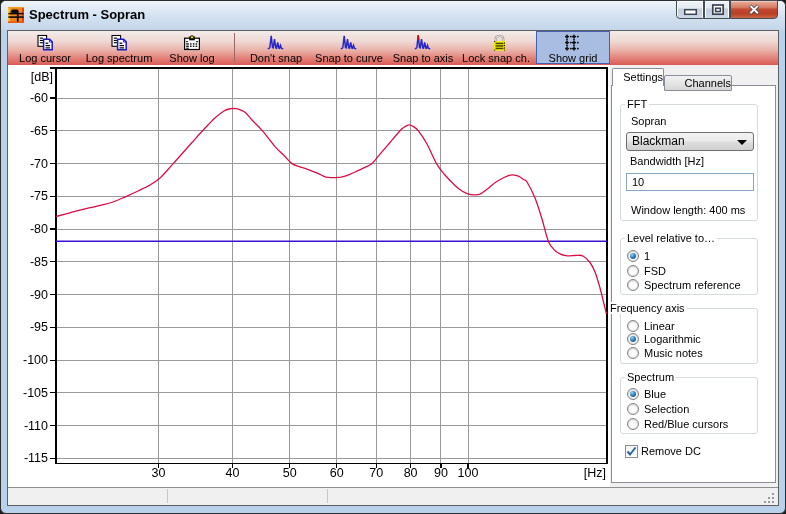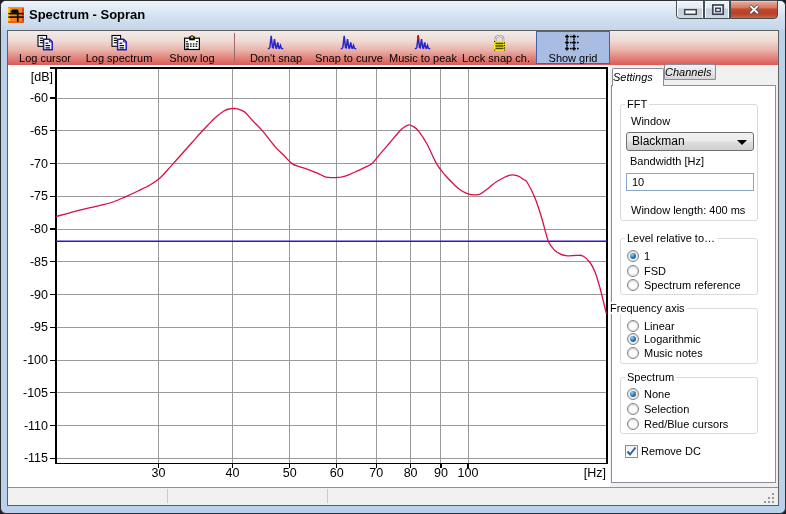--- a/index.html
+++ b/index.html
@@ -23,23 +23,23 @@
   background:linear-gradient(180deg,#f3ecea 0%,#efd9d4 30%,#eab5ac 55%,#e28179 80%,#db5a55 100%); }
 .tbtxt { position:absolute; top:52px; height:12px; line-height:12px; font-size:11px; color:#000; text-align:left; transform:translateX(-50%); white-space:nowrap; }
 .tbicon { position:absolute; top:34px; width:18px; height:17px; transform:translateX(-50%); }
 #sep1 { position:absolute; left:234px; top:33px; width:1px; height:29px; background:#9c6a66; }
 #showgrid { position:absolute; left:536px; top:31px; width:74px; height:33px; background:#a9bde2; border:1px solid #4361ae; }
 
 #chart { position:absolute; left:8px; top:65px; width:602px; height:422px; background:#fff; }
 
 #panel { position:absolute; left:610px; top:65px; width:168px; height:422px; background:#f0f0f0; }
 #tabpage { position:absolute; left:611px; top:85px; width:165px; height:398px; background:#fff; border:1px solid #8b8e99; }
-.tab { position:absolute; font-size:11px; color:#000; text-align:left;font-style:italic; }
+.tab { position:absolute; font-size:11px; color:#000; text-align:right; }
 #tab1 { left:612px; top:68px; width:52px; height:18px; background:#fff; border:1px solid #8b8e99; border-bottom:none; border-radius:2px 2px 0 0; line-height:17px; z-index:3; }
-#tab2 { left:664px; top:64px; width:52px; height:16px; background:linear-gradient(180deg,#f2f2f2,#e0e0e0 70%,#d5d5d5); border:1px solid #8b8e99; border-radius:2px 2px 0 0; line-height:15px; z-index:2; }
+#tab2 { left:664px; top:75px; width:68px; height:16px; background:linear-gradient(180deg,#f2f2f2,#e0e0e0 70%,#d5d5d5); border:1px solid #8b8e99; border-radius:2px 2px 0 0; line-height:15px; z-index:2; }
 .gbox { position:absolute; border:1px solid #d7dbe0; border-radius:3px; }
 .glabel { position:absolute; font-size:11px; height:12px; line-height:12px; background:#fff; padding:0 2px; color:#000; }
 .lbl { position:absolute; font-size:11px; color:#000; white-space:nowrap; }
 .radio { position:absolute; width:12px; height:12px; border-radius:50%; border:1px solid #848484; background:radial-gradient(circle at 50% 40%, #fdfdfd 45%, #ddd 100%); box-shadow:inset 0 1px 2px rgba(0,0,0,0.2); }
 .radio.sel::after { content:""; position:absolute; left:2px; top:2px; width:6px; height:6px; border-radius:50%; background:radial-gradient(circle at 35% 30%, #8ed6f0 0%, #2f7ab8 50%, #0d3a66 100%); }
 #combo { position:absolute; left:626px; top:132px; width:128px; height:19px; border:1px solid #707070; border-radius:3px; background:linear-gradient(180deg,#f2f2f2 0%,#ebebeb 45%,#dddddd 55%,#cfcfcf 100%); font-size:12px; line-height:17px; padding-left:5px; }
 #combo::after { content:""; position:absolute; right:6px; top:7px; width:0; height:0; border-left:5px solid transparent; border-right:5px solid transparent; border-top:5.5px solid #000; }
 #input10 { position:absolute; left:626px; top:173px; width:128px; height:18px; border:1px solid #86a7c8; background:#fff; font-size:11px; line-height:16px; padding-left:5px; }
 #chk { position:absolute; left:625px; top:445px; width:13px; height:13px; border:1px solid #8e8e8e; background:linear-gradient(180deg,#f2f2f2,#fdfdfd); }
 
@@ -82,21 +82,21 @@
 <div id="content"></div>
 <div id="toolbar"></div>
 <div id="sep1"></div>
 <div id="showgrid"></div>
 
 <div class="tbtxt" style="left:45px">Log cursor</div>
 <div class="tbtxt" style="left:119px">Log spectrum</div>
 <div class="tbtxt" style="left:192px">Show log</div>
 <div class="tbtxt" style="left:276px">Don't snap</div>
 <div class="tbtxt" style="left:349px">Snap to curve</div>
-<div class="tbtxt" style="left:423px">Music to peak</div>
+<div class="tbtxt" style="left:423px">Snap to axis</div>
 <div class="tbtxt" style="left:496px">Lock snap ch.</div>
 <div class="tbtxt" style="left:573px">Show grid</div>
 
 <svg class="tbicon" style="left:45px" viewBox="0 0 18 17" id="ic-copy1">
   <rect x="2" y="1.5" width="8.6" height="10.8" fill="#fff" stroke="#000" stroke-width="1.1"></rect>
   <rect x="3.8" y="3.6" width="3.2" height="1.1" fill="#000"></rect>
   <rect x="3.8" y="5.9" width="5" height="1.1" fill="#000"></rect>
   <rect x="3.8" y="8.2" width="5" height="1.1" fill="#000"></rect>
   <path d="M7.6 5.2 L13.6 5.2 L16.2 7.8 L16.2 15.8 L7.6 15.8 Z" fill="#fff" stroke="#1a1ac0" stroke-width="1.5"></path>
   <path d="M13.4 5.4 L13.4 8 L16 8" fill="none" stroke="#1a1ac0" stroke-width="0.9"></path>
@@ -268,21 +268,21 @@
   </g>
 </svg>
 
 <div id="panel"></div>
 <div id="tabpage"></div>
 <div class="tab" id="tab1">Settings</div>
 <div class="tab" id="tab2">Channels</div>
 
 <div class="gbox" style="left:620px;top:104px;width:138px;height:117px"></div>
 <div class="glabel" style="left:625px;top:98px">FFT</div>
-<div class="lbl" style="left:631px;top:115px">Window</div>
+<div class="lbl" style="left:631px;top:115px">Sopran</div>
 <div id="combo">Blackman</div>
 <div class="lbl" style="left:630px;top:155px">Bandwidth [Hz]</div>
 <div id="input10">10</div>
 <div class="lbl" style="left:631px;top:204px">Window length: 400 ms</div>
 
 <div class="gbox" style="left:620px;top:238px;width:138px;height:57px"></div>
 <div class="glabel" style="left:625px;top:232px">Level relative to…</div>
 <div class="radio sel" style="left:627px;top:250px"></div>
 <div class="lbl" style="left:644px;top:250px">1</div>
 <div class="radio" style="left:627px;top:265px"></div>
@@ -295,21 +295,21 @@
 <div class="radio" style="left:627px;top:320px"></div>
 <div class="lbl" style="left:644px;top:320px">Linear</div>
 <div class="radio sel" style="left:627px;top:333px"></div>
 <div class="lbl" style="left:644px;top:333px">Logarithmic</div>
 <div class="radio" style="left:627px;top:347px"></div>
 <div class="lbl" style="left:644px;top:347px">Music notes</div>
 
 <div class="gbox" style="left:620px;top:377px;width:138px;height:57px"></div>
 <div class="glabel" style="left:625px;top:371px">Spectrum</div>
 <div class="radio sel" style="left:627px;top:388px"></div>
-<div class="lbl" style="left:644px;top:388px">None</div>
+<div class="lbl" style="left:644px;top:388px">Blue</div>
 <div class="radio" style="left:627px;top:403px"></div>
 <div class="lbl" style="left:644px;top:403px">Selection</div>
 <div class="radio" style="left:627px;top:418px"></div>
 <div class="lbl" style="left:644px;top:418px">Red/Blue cursors</div>
 
 <div id="chk"></div>
 <svg class="abs" style="left:625px;top:445px;width:13px;height:13px" viewBox="0 0 13 13">
     <path d="M2.5 6.5 L5 9.5 L10.5 2.5" fill="none" stroke="#2e63a5" stroke-width="2"></path>
   </svg>
 <div class="lbl" style="left:641px;top:445px">Remove DC</div>

